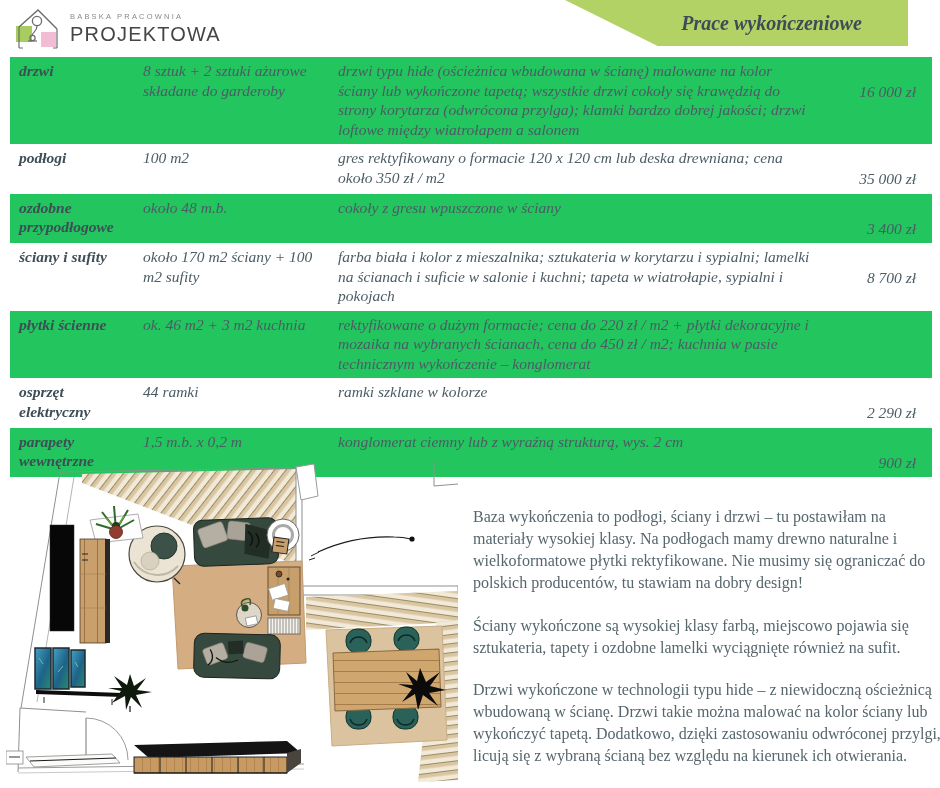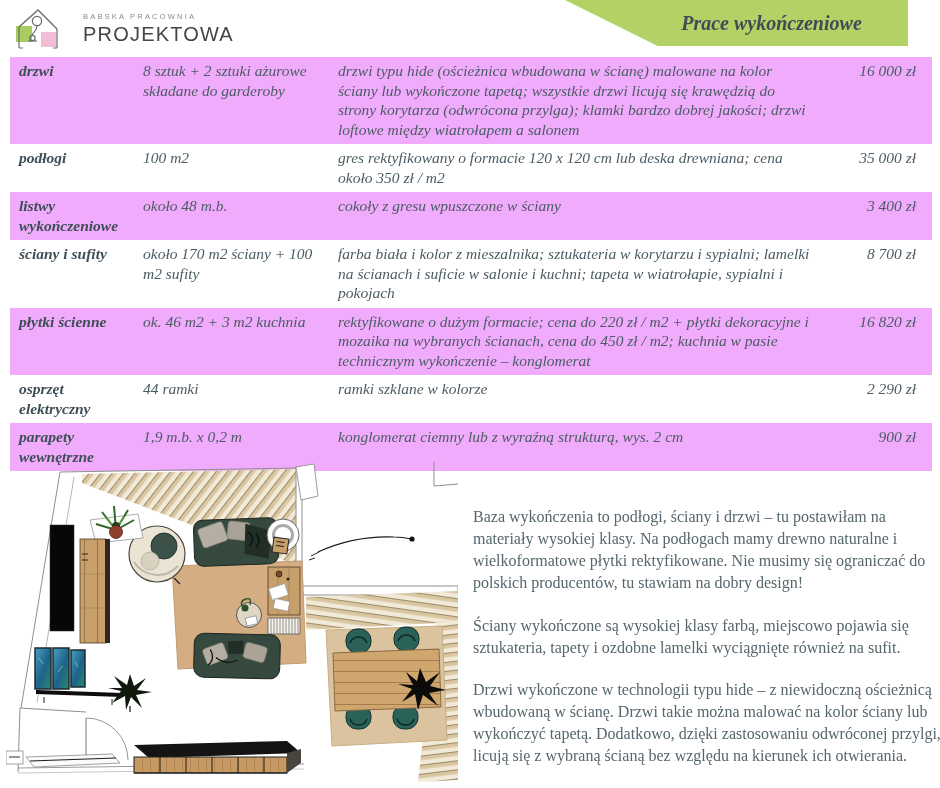--- a/index.html
+++ b/index.html
@@ -1,38 +1,38 @@
 <!DOCTYPE html>
 <html><head>
 <meta charset="utf-8">
 <style>
   html,body{margin:0;padding:0;background:#ffffff;}
   .page{position:relative;width:940px;height:788px;background:#ffffff;overflow:hidden;
         font-family:"Liberation Serif",serif;color:#48585f;}
 
   
-  .logo{position:absolute;left:14px;top:6px;display:flex;align-items:center;gap:21px;}
+  .logo{position:absolute;left:14px;top:6px;display:flex;align-items:center;gap:8px;}
   .logo-text{font-family:"Liberation Sans",sans-serif;line-height:1.1;}
   .logo-sub{font-size:7.5px;letter-spacing:2.2px;color:#8a8a8a;margin-bottom:2px;}
   .logo-main{font-size:20px;letter-spacing:1.2px;color:#454545;font-weight:400;}
 
   .banner{position:absolute;left:565px;top:0;width:343px;height:46px;background:#b3d266;
           clip-path:polygon(0 0,100% 0,100% 100%,27% 100%);
           display:flex;align-items:center;justify-content:center;padding-left:70px;box-sizing:border-box;}
   .banner .title{font-style:italic;font-weight:bold;font-size:20px;color:#3d4c55;}
 
   
   .tbl{position:absolute;left:10px;top:57px;width:922px;font-style:italic;font-size:15.5px;line-height:1.26;}
   .row{display:grid;grid-template-columns:125px 195px 490px 112px;}
-  .row.alt{background:#f0abfc;}
+  .row.alt{background:#22c55e;}
   .cell{padding:4px 8px 5px 8px;box-sizing:border-box;}
   .cell.name{font-weight:bold;color:#3e4e56;padding-left:9px;}
   .cell.qty{color:#4c5c64;}
   .cell.desc{color:#4c5c64;}
-  .cell.price{text-align:right;padding-right:16px;color:#4c5c64;}
+  .cell.price{text-align:right;padding-right:16px;color:#4c5c64;margin-top:21px;}
 
   .total{position:absolute;left:627px;top:468px;width:313px;height:30px;background:#f1f3e0;
          display:flex;align-items:center;justify-content:space-between;box-sizing:border-box;
          padding:0 30px 0 14px;font-style:italic;font-size:16px;color:#3e4e56;}
   .total .tlabel{font-weight:bold;}
 
   
   .notes{position:absolute;left:465px;top:506px;width:472px;font-size:16px;
          line-height:1.37;color:#56666d;margin-left:8px;}
   .notes p{margin:0 0 21px 0;}
@@ -63,56 +63,55 @@
   </div>
 
   <div class="banner">
     <span class="title">Prace wykończeniowe</span>
   </div>
 
   <div class="tbl">
     <div class="row alt">
       <div class="cell name">drzwi</div>
       <div class="cell qty">8 sztuk + 2 sztuki ażurowe składane do garderoby</div>
-      <div class="cell desc">drzwi typu hide (ościeżnica wbudowana w ścianę) malowane na kolor ściany lub wykończone tapetą; wszystkie drzwi licują się krawędzią do strony korytarza (odwrócona przylga); klamki bardzo dobrej jakości; drzwi loftowe między wiatrołapem a salonem</div>
+      <div class="cell desc">drzwi typu hide (ościeżnica wbudowana w ścianę) malowane na kolor ściany lub wykończone tapetą; wszystkie drzwi cokoły się krawędzią do strony korytarza (odwrócona przylga); klamki bardzo dobrej jakości; drzwi loftowe między wiatrołapem a salonem</div>
       <div class="cell price">16 000 zł</div>
     </div>
     <div class="row">
       <div class="cell name">podłogi</div>
       <div class="cell qty">100 m2</div>
       <div class="cell desc">gres rektyfikowany o formacie 120 x 120 cm lub deska drewniana; cena około 350 zł / m2</div>
       <div class="cell price">35 000 zł</div>
     </div>
     <div class="row alt">
-      <div class="cell name">listwy wykończeniowe</div>
+      <div class="cell name">ozdobne przypodłogowe</div>
       <div class="cell qty">około 48 m.b.</div>
       <div class="cell desc">cokoły z gresu wpuszczone w ściany</div>
       <div class="cell price">3 400 zł</div>
     </div>
     <div class="row">
       <div class="cell name">ściany i sufity</div>
       <div class="cell qty">około 170 m2 ściany + 100 m2 sufity</div>
       <div class="cell desc">farba biała i kolor z mieszalnika; sztukateria w korytarzu i sypialni; lamelki na ścianach i suficie w salonie i kuchni; tapeta w wiatrołapie, sypialni i pokojach</div>
       <div class="cell price">8 700 zł</div>
     </div>
     <div class="row alt">
       <div class="cell name">płytki ścienne</div>
       <div class="cell qty">ok. 46 m2 + 3 m2 kuchnia</div>
       <div class="cell desc">rektyfikowane o dużym formacie; cena do 220 zł / m2 + płytki dekoracyjne i mozaika na wybranych ścianach, cena do 450 zł / m2; kuchnia w pasie technicznym wykończenie – konglomerat</div>
-      <div class="cell price">16 820 zł</div>
     </div>
     <div class="row">
       <div class="cell name">osprzęt elektryczny</div>
       <div class="cell qty">44 ramki</div>
       <div class="cell desc">ramki szklane w kolorze</div>
       <div class="cell price">2 290 zł</div>
     </div>
     <div class="row alt">
       <div class="cell name">parapety wewnętrzne</div>
-      <div class="cell qty">1,9 m.b. x 0,2 m</div>
+      <div class="cell qty">1,5 m.b. x 0,2 m</div>
       <div class="cell desc">konglomerat ciemny lub z wyraźną strukturą, wys. 2 cm</div>
       <div class="cell price">900 zł</div>
     </div>
   </div>
 
 
   <svg class="plan" viewBox="0 0 452 322">
     <defs>
       <pattern id="pSlat" width="9" height="9" patternUnits="userSpaceOnUse" patternTransform="rotate(38)">
         <rect width="9" height="9" fill="#f2ead8"></rect>

